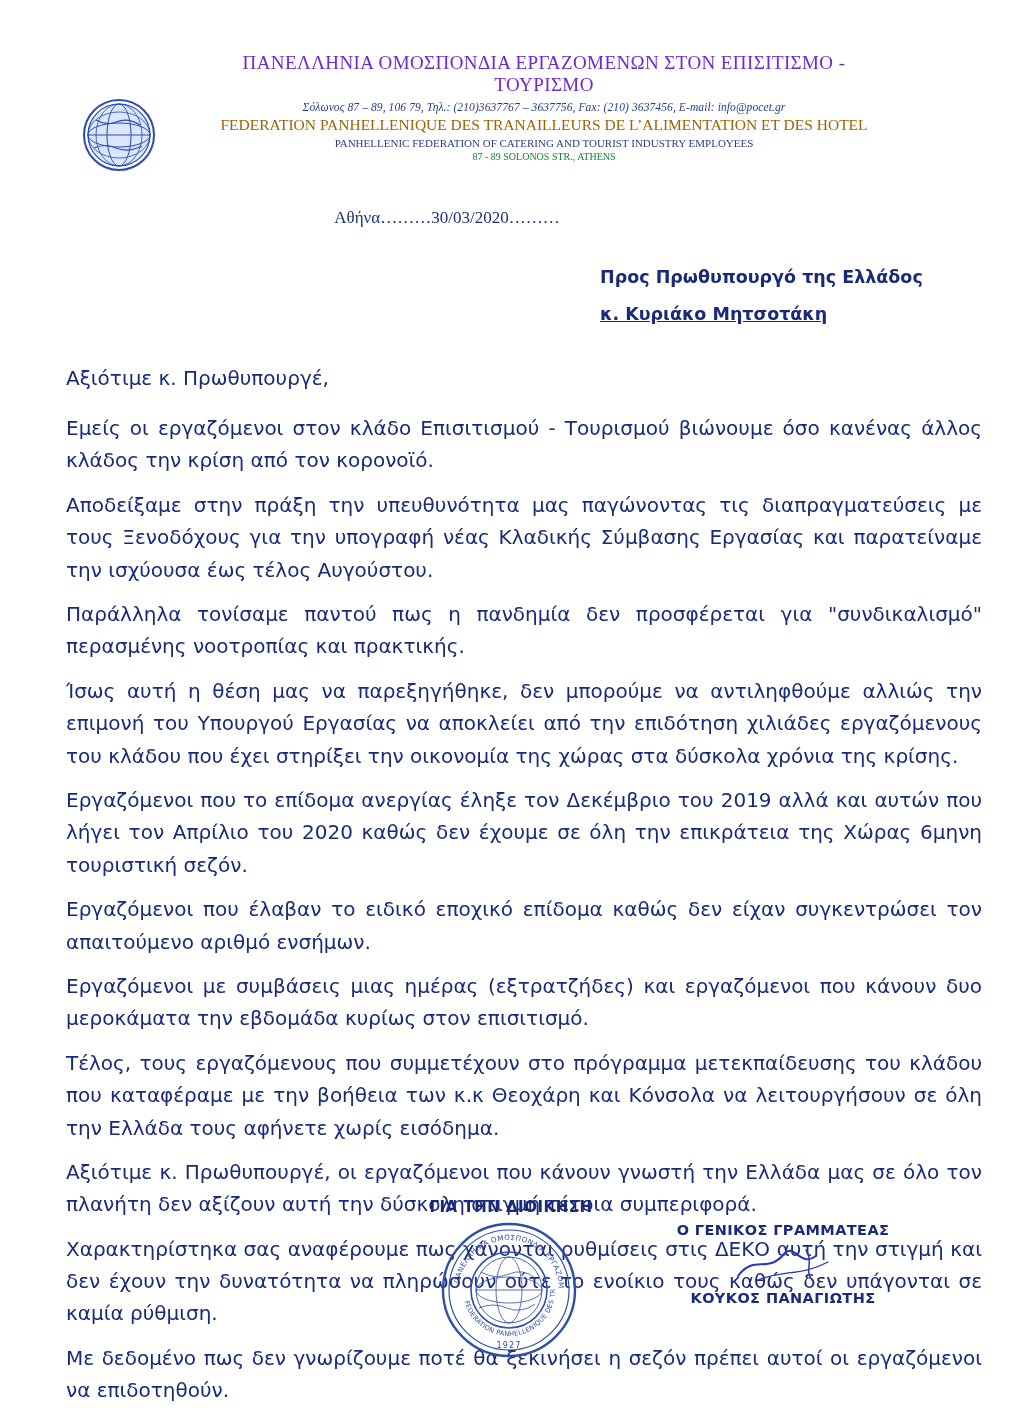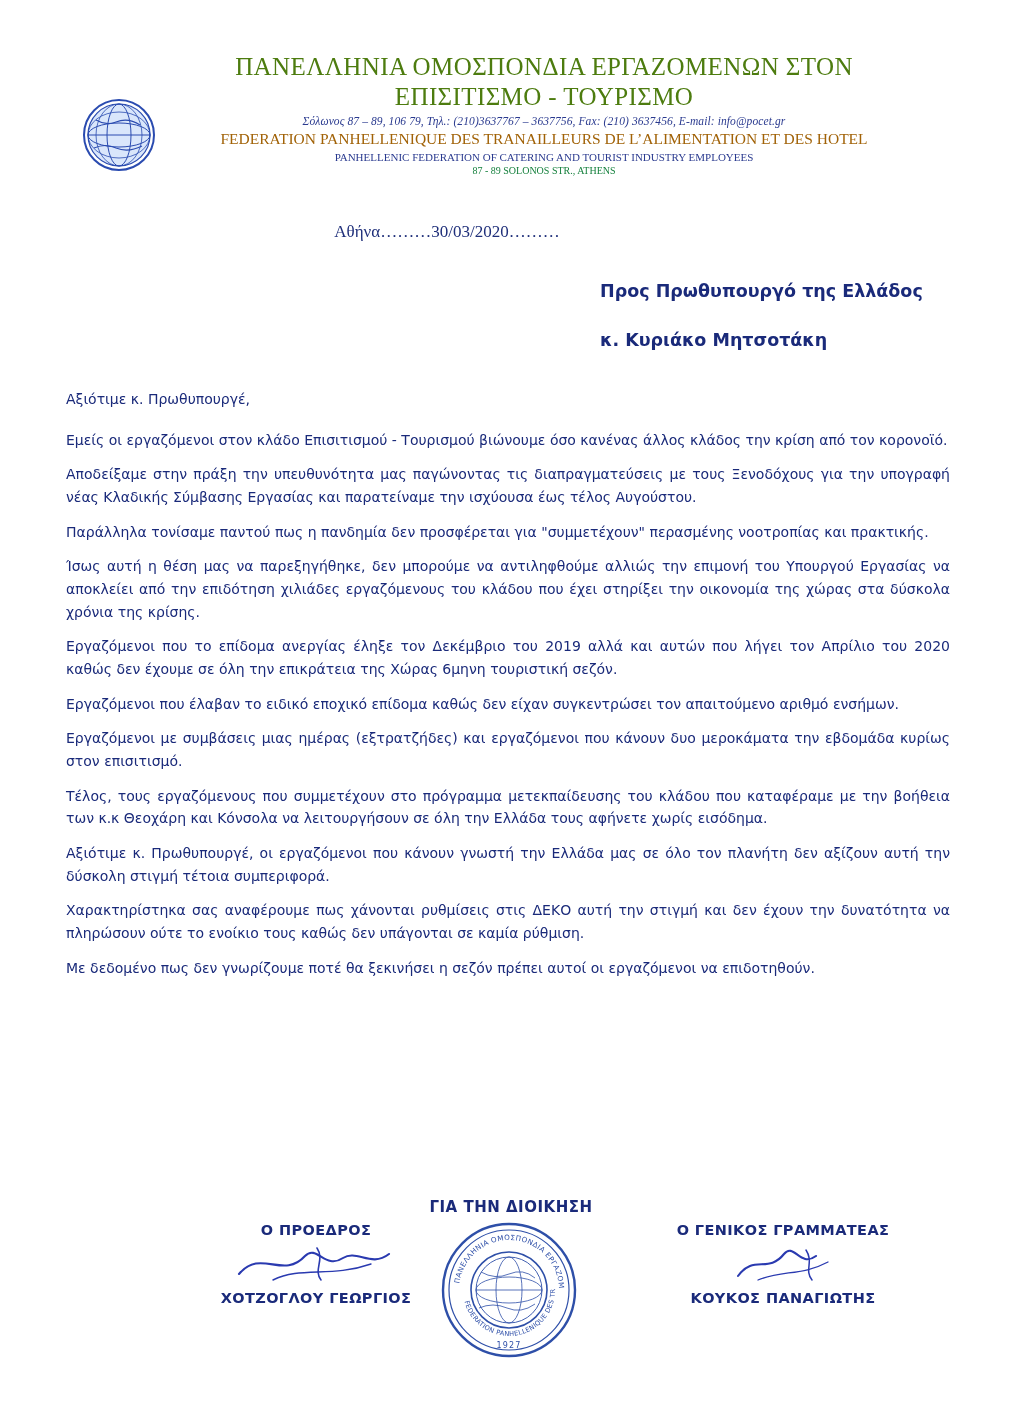--- a/index.html
+++ b/index.html
@@ -32,24 +32,24 @@
     position: absolute;
     left: 82px;
     top: 98px;
     width: 74px;
     height: 74px;
   }
   .logo svg { display: block; }
 
   .lh-title {
     font-family: "Liberation Serif", serif;
-    font-size: 25px;
+    font-size: 19px;
     letter-spacing: 0.4px;
     line-height: 1.18;
-    color: #4d7c0f;
+    color: #6d28d9;
     margin: 0 auto;
     width: 760px;
     padding-left: 70px;
     box-sizing: border-box;
   }
   .lh-contact {
     font-size: 11.5px;
     color: #2a3a8f;
     margin-top: 4px;
     padding-left: 70px;
@@ -93,28 +93,28 @@
   
   .addressee {
     margin-top: 38px;
     padding-left: 600px;
     font-family: "DejaVu Sans", sans-serif;
     font-size: 17.5px;
     font-weight: bold;
     color: #1a2a7a;
     line-height: 1.3;
   }
-  .addressee .ln2 { margin-top: 26px; }
+  .addressee .ln2 { margin-top: 14px; text-decoration: underline; }
 
   
   .body-text {
     margin-top: 36px;
-    padding: 0 68px 0 66px;
-    font-family: "DejaVu Sans", sans-serif;
-    font-size: 14px;
+    padding: 0 36px 0 66px;
+    font-family: "DejaVu Sans", sans-serif;
+    font-size: 20px;
     line-height: 1.62;
     color: #1a2a7a;
     text-align: justify;
   }
   .body-text p {
     margin: 0 0 12px 0;
   }
   .body-text p.salute {
     margin-bottom: 18px;
   }
@@ -215,21 +215,21 @@
 
   <div class="addressee">
     <div class="ln1">Προς Πρωθυπουργό της Ελλάδος</div>
     <div class="ln2">κ. Κυριάκο Μητσοτάκη</div>
   </div>
 
   <div class="body-text">
     <p class="salute">Αξιότιμε κ. Πρωθυπουργέ,</p>
     <p>Εμείς οι εργαζόμενοι στον κλάδο Επισιτισμού - Τουρισμού βιώνουμε όσο κανένας άλλος κλάδος την κρίση από τον κορονοϊό.</p>
     <p>Αποδείξαμε στην πράξη την υπευθυνότητα μας παγώνοντας τις διαπραγματεύσεις με τους Ξενοδόχους για την υπογραφή νέας Κλαδικής Σύμβασης Εργασίας και παρατείναμε την ισχύουσα έως τέλος Αυγούστου.</p>
-    <p>Παράλληλα τονίσαμε παντού πως η πανδημία δεν προσφέρεται για "συμμετέχουν" περασμένης νοοτροπίας και πρακτικής.</p>
+    <p>Παράλληλα τονίσαμε παντού πως η πανδημία δεν προσφέρεται για "συνδικαλισμό" περασμένης νοοτροπίας και πρακτικής.</p>
     <p>Ίσως αυτή η θέση μας να παρεξηγήθηκε, δεν μπορούμε να αντιληφθούμε αλλιώς την επιμονή του Υπουργού Εργασίας να αποκλείει από την επιδότηση χιλιάδες εργαζόμενους του κλάδου που έχει στηρίξει την οικονομία της χώρας στα δύσκολα χρόνια της κρίσης.</p>
     <p>Εργαζόμενοι που το επίδομα ανεργίας έληξε τον Δεκέμβριο του 2019 αλλά και αυτών που λήγει τον Απρίλιο του 2020 καθώς δεν έχουμε σε όλη την επικράτεια της Χώρας 6μηνη τουριστική σεζόν.</p>
     <p>Εργαζόμενοι που έλαβαν το ειδικό εποχικό επίδομα καθώς δεν είχαν συγκεντρώσει τον απαιτούμενο αριθμό ενσήμων.</p>
     <p>Εργαζόμενοι με συμβάσεις μιας ημέρας (εξτρατζήδες) και εργαζόμενοι που κάνουν δυο μεροκάματα την εβδομάδα κυρίως στον επισιτισμό.</p>
     <p>Τέλος, τους εργαζόμενους που συμμετέχουν στο πρόγραμμα μετεκπαίδευσης του κλάδου που καταφέραμε με την βοήθεια των κ.κ Θεοχάρη και Κόνσολα να λειτουργήσουν σε όλη την Ελλάδα τους αφήνετε χωρίς εισόδημα.</p>
     <p>Αξιότιμε κ. Πρωθυπουργέ, οι εργαζόμενοι που κάνουν γνωστή την Ελλάδα μας σε όλο τον πλανήτη δεν αξίζουν αυτή την δύσκολη στιγμή τέτοια συμπεριφορά.</p>
     <p>Χαρακτηρίστηκα σας αναφέρουμε πως χάνονται ρυθμίσεις στις ΔΕΚΟ αυτή την στιγμή και δεν έχουν την δυνατότητα να πληρώσουν ούτε το ενοίκιο τους καθώς δεν υπάγονται σε καμία ρύθμιση.</p>
     <p>Με δεδομένο πως δεν γνωρίζουμε ποτέ θα ξεκινήσει η σεζόν πρέπει αυτοί οι εργαζόμενοι να επιδοτηθούν.</p>
   </div>
 
@@ -253,31 +253,20 @@
           <textPath href="#stamparc" startOffset="4%">ΠΑΝΕΛΛΗΝΙΑ ΟΜΟΣΠΟΝΔΙΑ ΕΡΓΑΖΟΜΕΝΩΝ ΣΤΟΝ ΕΠΙΣΙΤΙΣΜΟ</textPath>
         </text>
         <path id="stamparc2" d="M70,70 m-46,0 a46,46 0 1,0 92,0" fill="none" stroke="none"></path>
         <text font-family="DejaVu Sans, sans-serif" font-size="6.6" fill="#2e4fa8" letter-spacing="0.3">
           <textPath href="#stamparc2" startOffset="8%">FEDERATION PANHELLENIQUE DES TRAVAILLEURS</textPath>
         </text>
         <text x="70" y="128" text-anchor="middle" font-family="DejaVu Sans, sans-serif" font-size="8" fill="#2e4fa8" letter-spacing="1.2">1927</text>
       </svg>
     </div>
 
-    <div class="sign-left">
-      <div class="sign-role">Ο ΠΡΟΕΔΡΟΣ</div>
-      <div class="scribble">
-        <svg width="190" height="46" viewBox="0 0 190 46">
-          <path d="M18 34 C40 8, 62 40, 84 16 C96 4, 104 30, 122 18 C136 9, 150 28, 168 14" fill="none" stroke="#2a3ab0" stroke-width="2.1" stroke-linecap="round"></path>
-          <path d="M52 40 C80 26, 110 38, 150 24" fill="none" stroke="#2a3ab0" stroke-width="1.4" stroke-linecap="round"></path>
-          <path d="M96 8 C104 20, 92 30, 100 40" fill="none" stroke="#2a3ab0" stroke-width="1.6" stroke-linecap="round"></path>
-        </svg>
-      </div>
-      <div class="sign-name">ΧΟΤΖΟΓΛΟΥ ΓΕΩΡΓΙΟΣ</div>
-    </div>
 
     <div class="sign-right">
       <div class="sign-role">Ο ΓΕΝΙΚΟΣ ΓΡΑΜΜΑΤΕΑΣ</div>
       <div class="scribble">
         <svg width="170" height="46" viewBox="0 0 170 46">
           <path d="M40 36 C56 14, 70 34, 86 14 C96 2, 102 28, 118 16" fill="none" stroke="#2a3ab0" stroke-width="2.1" stroke-linecap="round"></path>
           <path d="M60 40 C84 30, 104 36, 130 22" fill="none" stroke="#2a3ab0" stroke-width="1.3" stroke-linecap="round"></path>
           <path d="M108 10 C116 22, 106 30, 114 40" fill="none" stroke="#2a3ab0" stroke-width="1.5" stroke-linecap="round"></path>
         </svg>
       </div>

